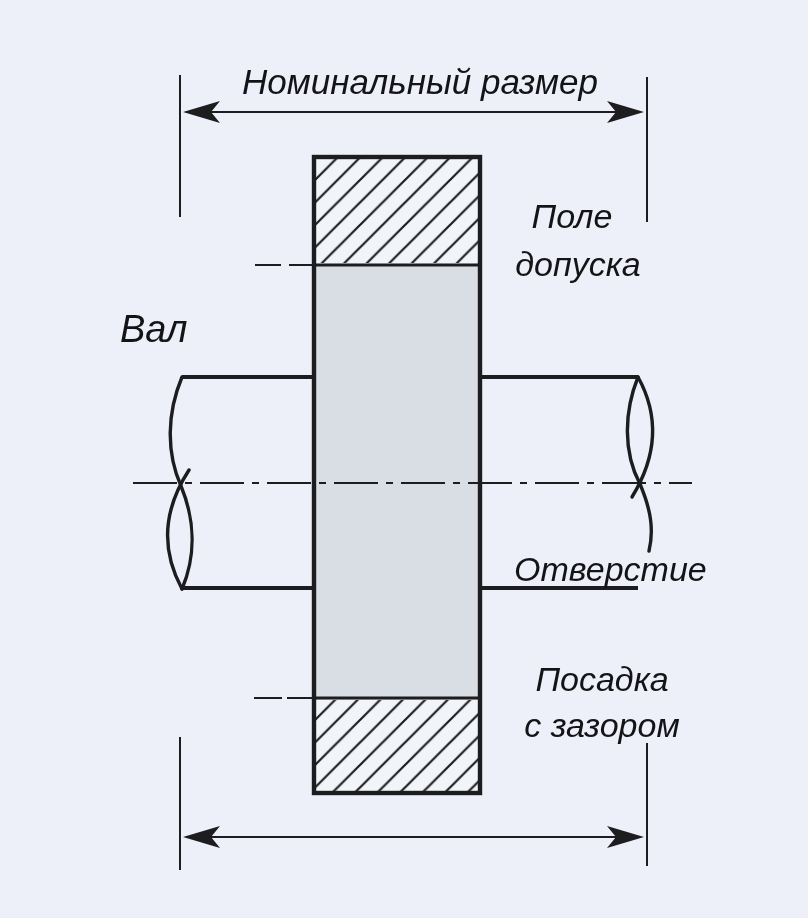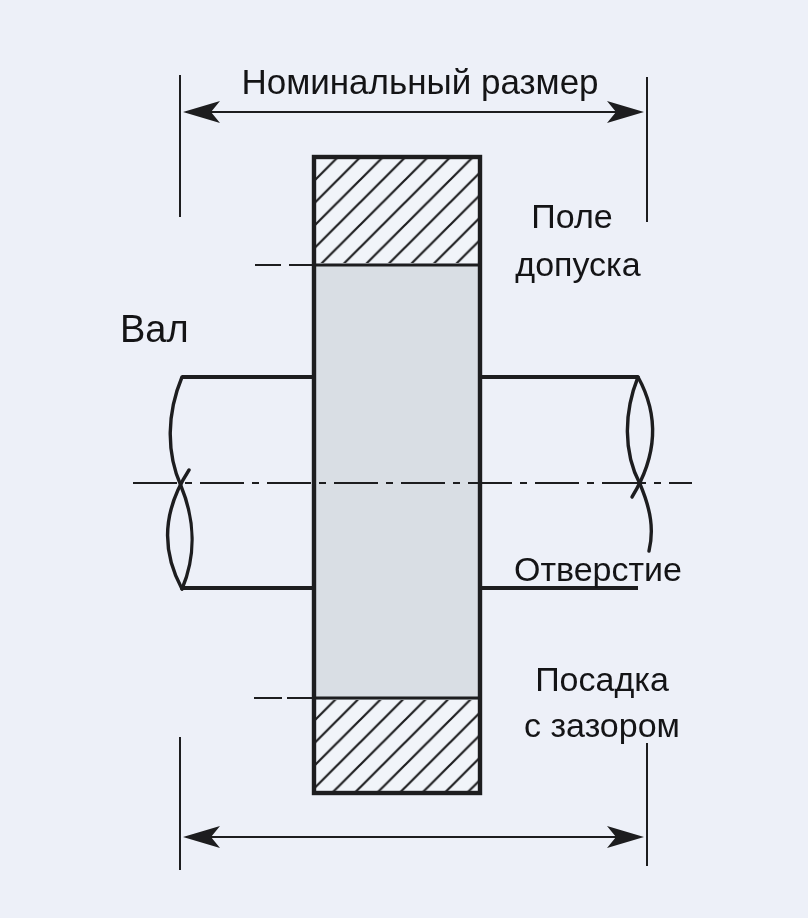--- a/index.html
+++ b/index.html
@@ -9,21 +9,21 @@
     --line-color:#1d1d1f;
     --text-color:#141416;
   }
   html,body{margin:0;padding:0;}
   body{
     width:808px;height:918px;
     background:var(--background);
     font-family:"Liberation Sans", sans-serif;
     overflow:hidden;
   }
-  .diagram-wrap{width:808px;height:918px;}
+  .diagram-wrap{width:808px;height:918px;font-style:italic;}
   svg{display:block;}
   .thickline{stroke:var(--line-color);stroke-width:4.2;fill:none;}
   .outline{stroke:var(--line-color);stroke-width:4.4;fill:none;}
   .boundary{stroke:var(--line-color);stroke-width:3.2;fill:none;}
   .thinline{stroke:var(--line-color);stroke-width:2;fill:none;}
   .dimline{stroke:var(--line-color);stroke-width:2.2;fill:none;}
   .breakline{stroke:var(--line-color);stroke-width:3.4;fill:none;stroke-linecap:round;}
   .arrowhead{fill:var(--line-color);stroke:none;}
   .centerline{stroke:var(--line-color);stroke-width:2;fill:none;stroke-dasharray:44 8 7 8;}
   .tick{stroke:var(--line-color);stroke-width:2;fill:none;}

